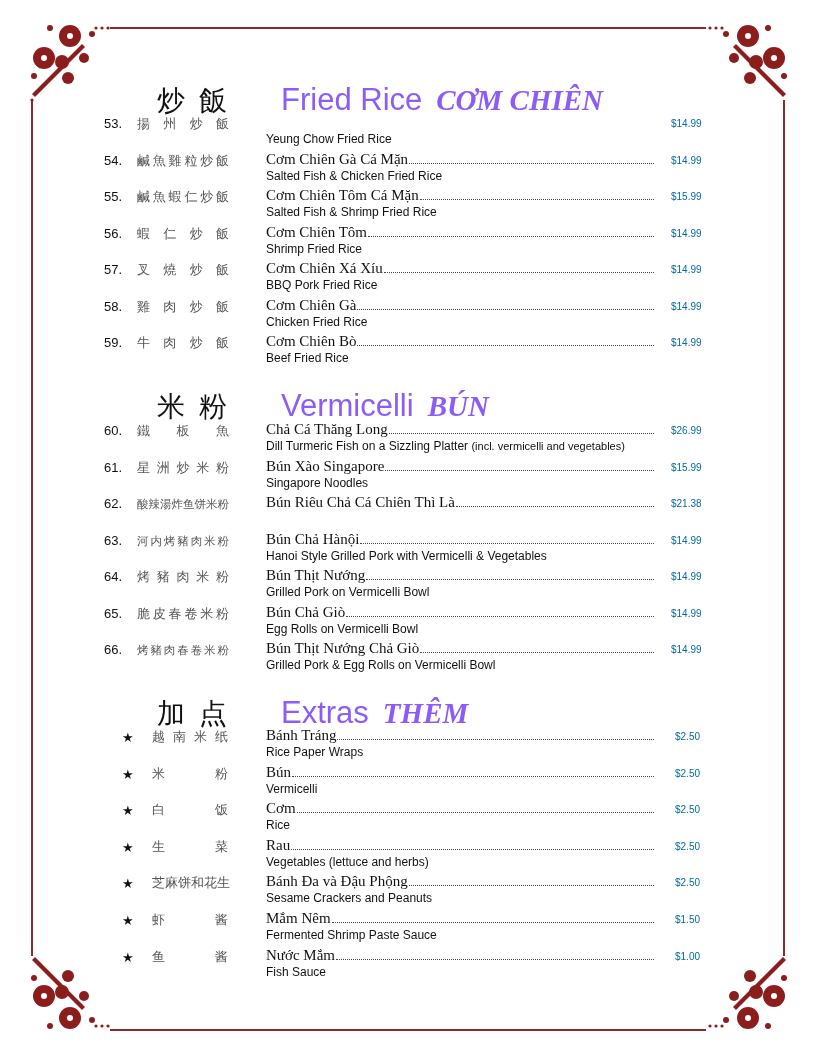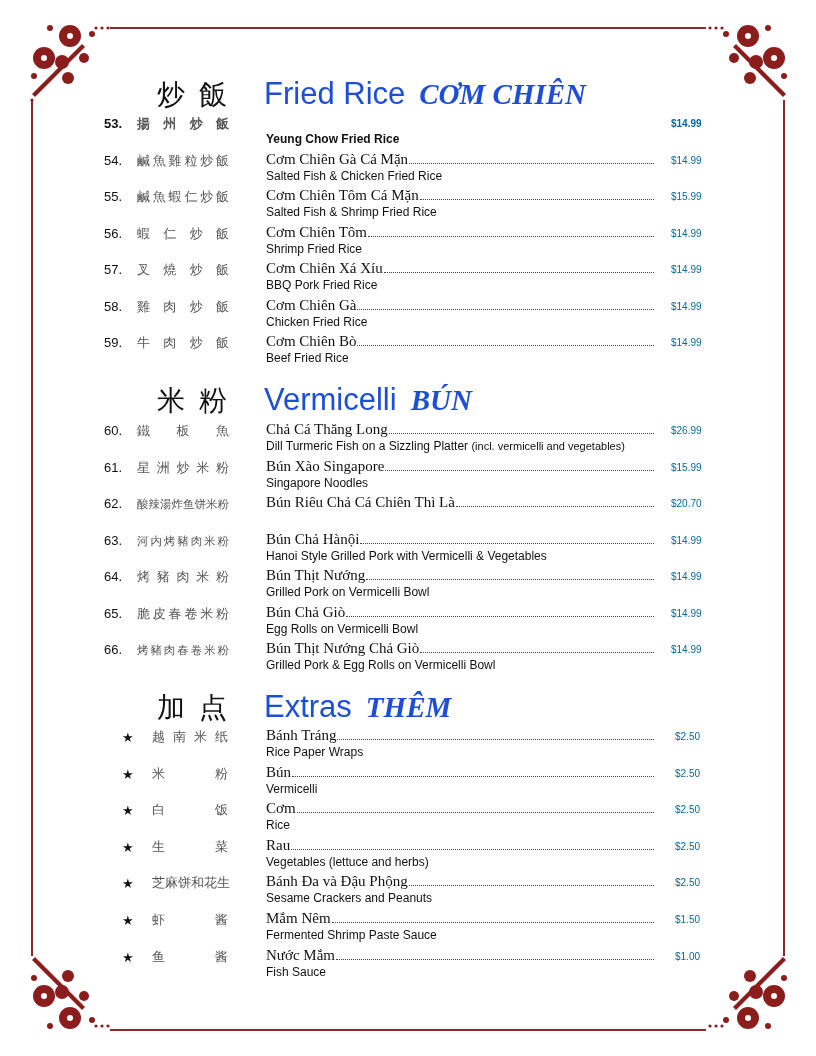--- a/index.html
+++ b/index.html
@@ -10,23 +10,23 @@
   .frame-bottom { left: 110px; right: 110px; top: 1029px; height: 2px; }
   .frame-left { left: 31px; top: 100px; bottom: 100px; width: 2px; }
   .frame-right { left: 783px; top: 100px; bottom: 100px; width: 2px; }
 
   .corner { position: absolute; width: 90px; height: 90px; }
   .corner-tl { left: 22px; top: 14px; }
   .corner-tr { left: 706px; top: 14px; transform: scaleX(-1); }
   .corner-bl { left: 22px; top: 950px; transform: scaleY(-1); }
   .corner-br { left: 706px; top: 950px; transform: scale(-1,-1); }
 
-  .section-header { position: absolute; left: 0; width: 816px; height: 44px; }
+  .section-header { position: absolute; left: 0; width: 816px; height: 44px; margin-top: 6px; }
   .section-header .cn-title { position: absolute; left: 157px; top: 2px; font-family: "DejaVu Serif", serif; font-size: 28px; letter-spacing: 14px; color: #111; }
-  .section-header .en-title { position: absolute; left: 264px; top: 2px; font-size: 31px; color: #1d4ed8; }
+  .section-header .en-title { position: absolute; left: 281px; top: 2px; font-size: 31px; color: #8b5cf6; }
   .section-header .vn-title { font-family: "Liberation Serif", serif; font-style: italic; font-weight: bold; font-size: 29px; margin-left: 14px; }
 
   .item { position: absolute; left: 0; width: 816px; height: 36px; }
   .item .num { position: absolute; left: 104px; top: 2px; font-size: 13px; color: #111; }
   .item .star { position: absolute; left: 122px; top: 3px; font-size: 13px; color: #111; }
   .item .cn { position: absolute; left: 137px; top: 1px; width: 92px; font-family: "DejaVu Sans", sans-serif; font-size: 13px; color: #555; display: flex; justify-content: space-between; }
   .item .cn.small { font-size: 11.5px; top: 3px; }
   .item .cn.extra { left: 152px; width: 76px; }
   .item .vn { position: absolute; left: 266px; top: 0px; width: 388px; font-family: "Liberation Serif", serif; font-size: 15px; color: #111; white-space: nowrap; overflow: hidden; display: flex; }
   .item .vn .name { flex: 0 0 auto; }
@@ -124,21 +124,21 @@
       <circle cx="48" cy="22" r="3"></circle>
       <circle cx="22" cy="44" r="3"></circle>
     </g>
   </svg>
 
 <div id="sections">
     <div class="section-header" style="top: 74px;">
       <span class="cn-title">炒飯</span>
       <span class="en-title"><span>Fried Rice</span><span class="vn-title">CƠM CHIÊN</span></span>
     </div>
-    <div class="item" style="top: 114px; font-weight: bold;">
+    <div class="item" style="top: 114px;">
       <span class="num">53.</span>
       <span class="cn">
         <span>揚</span>
         <span>州</span>
         <span>炒</span>
         <span>飯</span>
       </span>
       <span class="en"><span>Yeung Chow Fried Rice</span></span>
       <span class="price">$14.99</span>
     </div>
@@ -279,21 +279,21 @@
         <span>炸</span>
         <span>鱼</span>
         <span>饼</span>
         <span>米</span>
         <span>粉</span>
       </span>
       <span class="vn">
         <span class="name">Bún Riêu Chả Cá Chiên Thì Là</span>
         <span class="leader"></span>
       </span>
-      <span class="price">$20.70</span>
+      <span class="price">$21.38</span>
     </div>
     <div class="item" style="top: 530.5px;">
       <span class="num">63.</span>
       <span class="cn small">
         <span>河</span>
         <span>内</span>
         <span>烤</span>
         <span>豬</span>
         <span>肉</span>
         <span>米</span>

